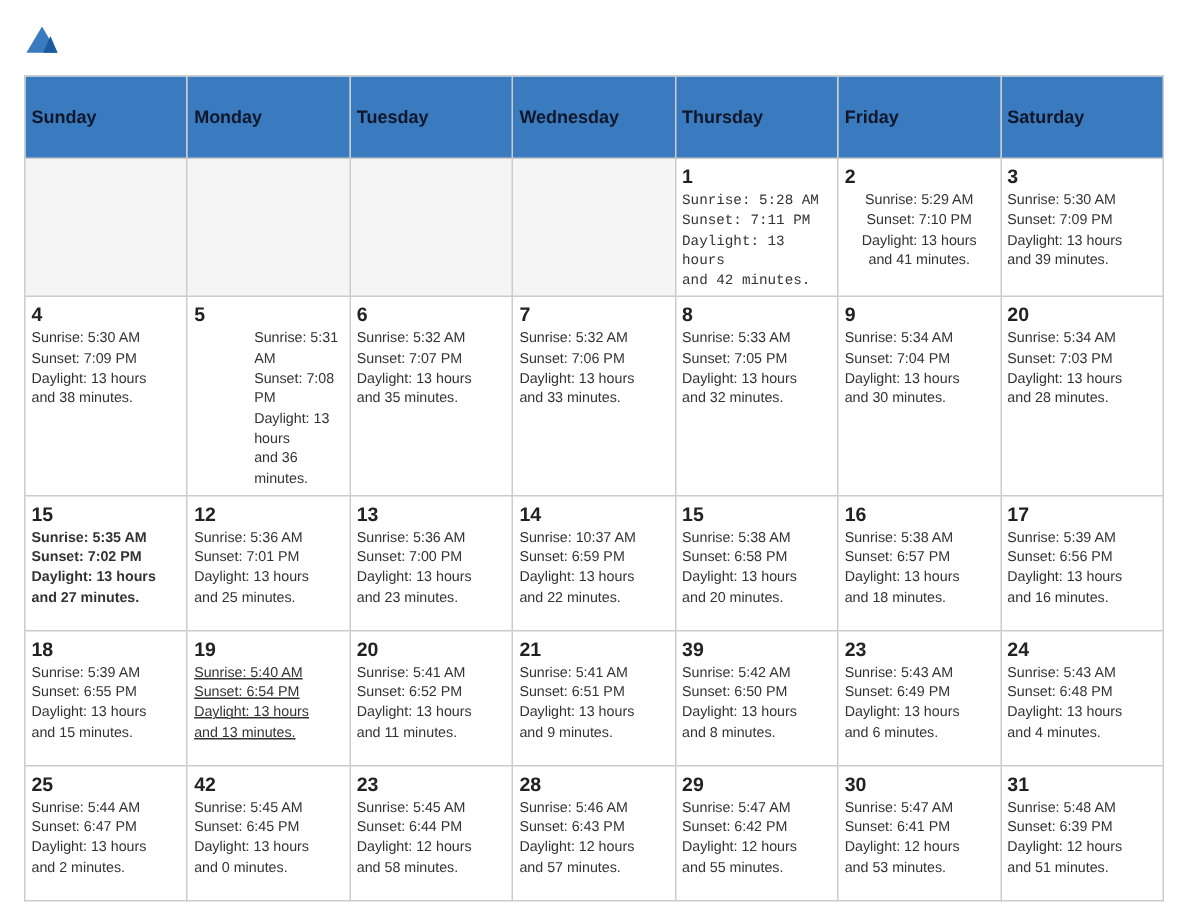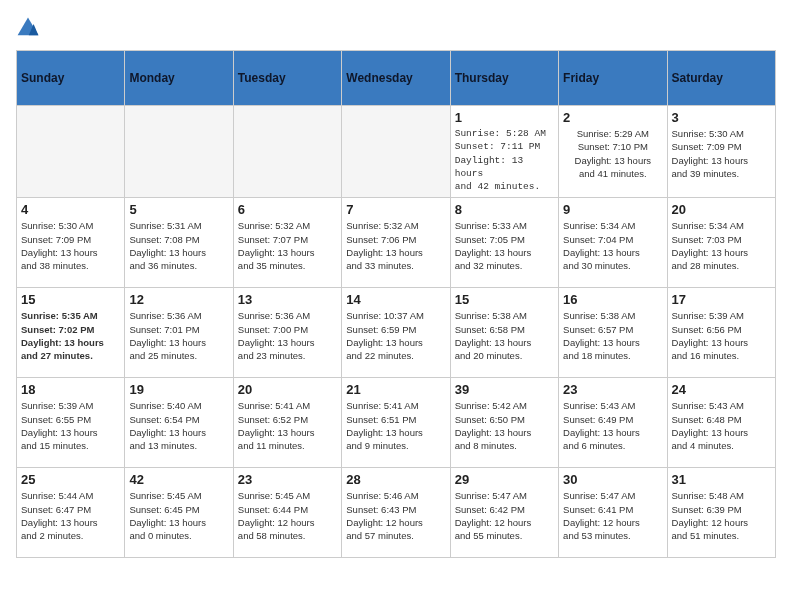--- a/index.html
+++ b/index.html
@@ -141,21 +141,21 @@
       <tr>
         <td>
           <span class="day-num">4</span>
           <div class="day-info" style="white-space: pre-line;">Sunrise: 5:30 AM
 Sunset: 7:09 PM
 Daylight: 13 hours
 and 38 minutes.</div>
         </td>
         <td>
           <span class="day-num">5</span>
-          <div class="day-info" style="white-space: pre-line;">Sunrise: 5:31 AM
+          <div class="day-info" style="white-space: pre-line; margin-left: 40px;">Sunrise: 5:31 AM
 Sunset: 7:08 PM
 Daylight: 13 hours
 and 36 minutes.</div>
         </td>
         <td>
           <span class="day-num">6</span>
           <div class="day-info" style="white-space: pre-line;">Sunrise: 5:32 AM
 Sunset: 7:07 PM
 Daylight: 13 hours
 and 35 minutes.</div>
@@ -243,21 +243,21 @@
       <tr>
         <td>
           <span class="day-num">18</span>
           <div class="day-info" style="white-space: pre-line;">Sunrise: 5:39 AM
 Sunset: 6:55 PM
 Daylight: 13 hours
 and 15 minutes.</div>
         </td>
         <td>
           <span class="day-num">19</span>
-          <div class="day-info" style="white-space: pre-line;">Sunrise: 5:40 AM
+          <div class="day-info" style="white-space: pre-line; text-decoration: underline;">Sunrise: 5:40 AM
 Sunset: 6:54 PM
 Daylight: 13 hours
 and 13 minutes.</div>
         </td>
         <td>
           <span class="day-num">20</span>
           <div class="day-info" style="white-space: pre-line;">Sunrise: 5:41 AM
 Sunset: 6:52 PM
 Daylight: 13 hours
 and 11 minutes.</div>

